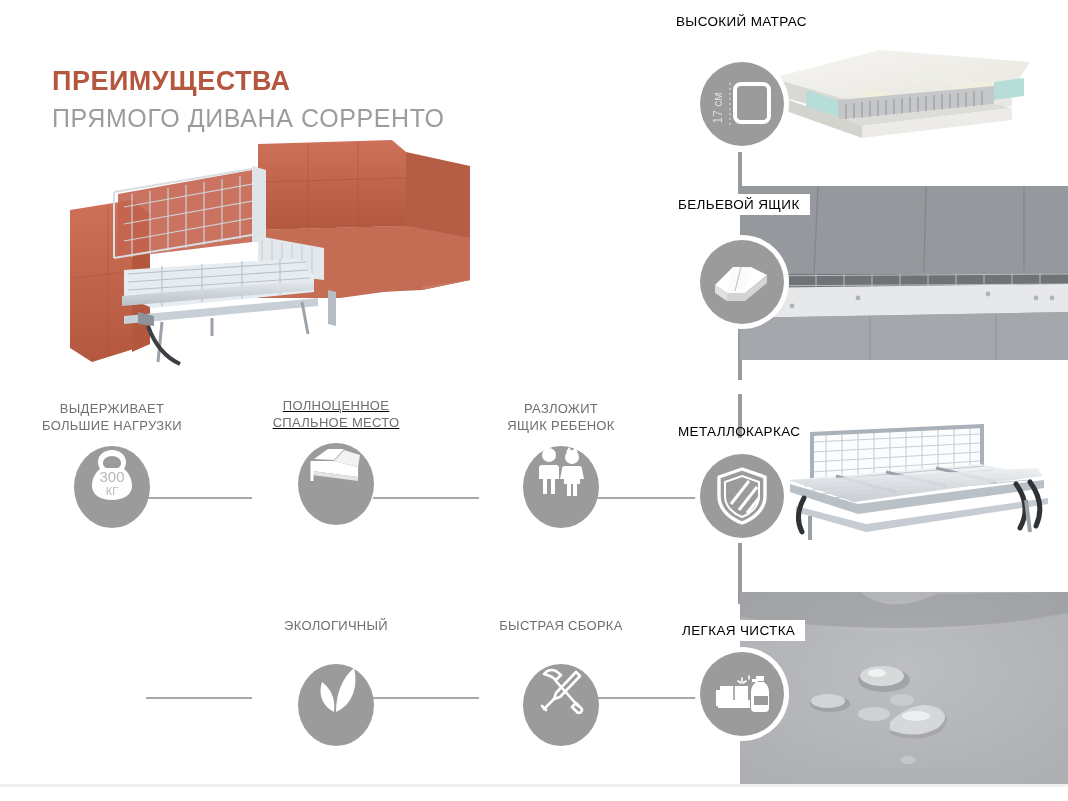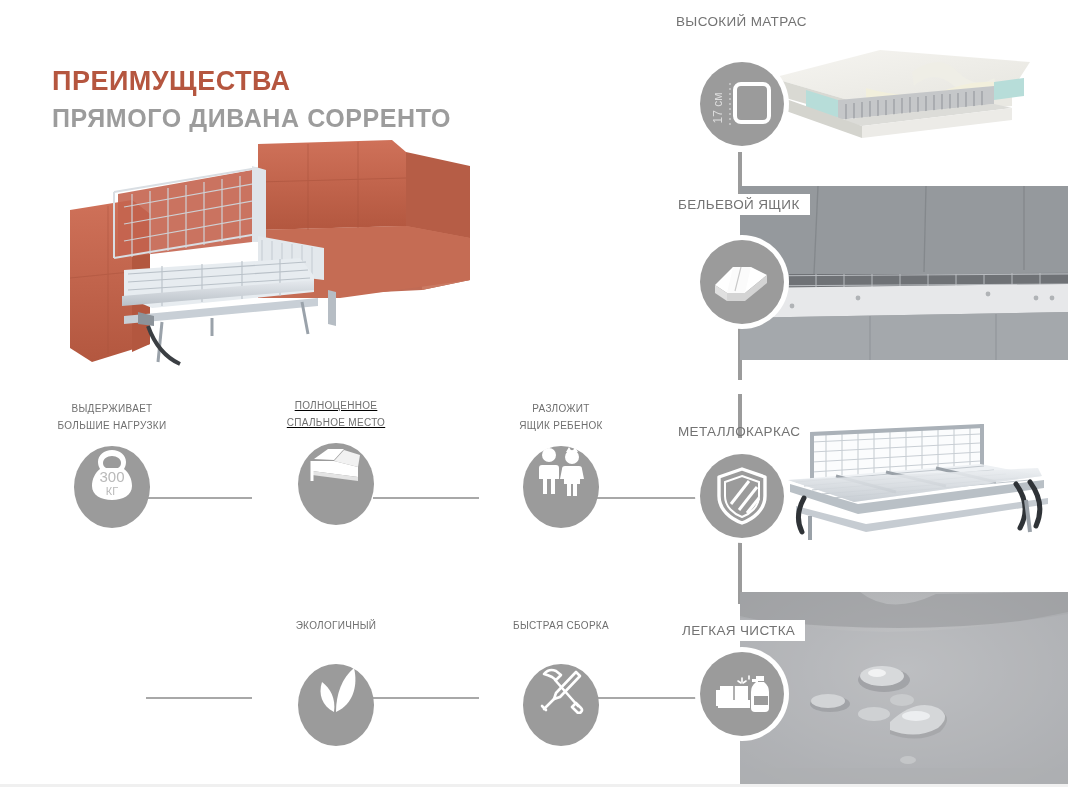--- a/index.html
+++ b/index.html
@@ -12,48 +12,48 @@
   }
   .stage{position:absolute;left:0;top:0;width:1068px;height:801px;background:#fff;}
 
   
   .title-block{position:absolute;left:52px;top:38px;margin-top:26px;}
   .title-line1{
     font-size:27px;font-weight:bold;letter-spacing:.5px;
     color:#b5563f;line-height:34px;white-space:nowrap;
   }
   .title-line2{
-    font-size:25px;font-weight:bold;letter-spacing:.6px;
+    font-size:25px;font-weight:normal;letter-spacing:.6px;
     color:#9c9c9c;line-height:34px;white-space:nowrap;margin-top:3px;
   }
 
   
   .hero{position:absolute;left:62px;top:130px;width:420px;height:250px;}
 
   
   .icon-item{position:absolute;width:190px;text-align:center;}
   .icon-label{
-    color:#6f6f6f;font-size:10px;line-height:17px;letter-spacing:.3px;
+    color:#6f6f6f;font-size:13px;line-height:17px;letter-spacing:.3px;
     font-weight:normal;white-space:nowrap;
   }
   .circle{
     width:76px;height:82px;border-radius:50%;
     background:#9b9b9b;margin:12px auto 0 auto;
     display:flex;justify-content:center;
     position:relative;
   }
   .connector{
     position:absolute;height:2px;background:#a8a8a8;
   }
   .panel-img{position:absolute;overflow:hidden;}
   .vline{position:absolute;width:4px;background:#9b9b9b;}
   .hline{position:absolute;height:2px;background:#a8a8a8;}
 
   .rlabel{
-    position:absolute;color:#737373;font-size:13.5px;letter-spacing:.35px;
+    position:absolute;color:#000000;font-size:13.5px;letter-spacing:.35px;
     white-space:nowrap;
   }
   .rlabel.boxed{background:#fff;padding:3px 10px;}
 
   .rcircle{
     position:absolute;width:84px;height:84px;border-radius:50%;
     background:#9b9b9b;display:flex;align-items:center;justify-content:center;
     box-shadow:0 0 0 5px #ffffff;
   }
 

